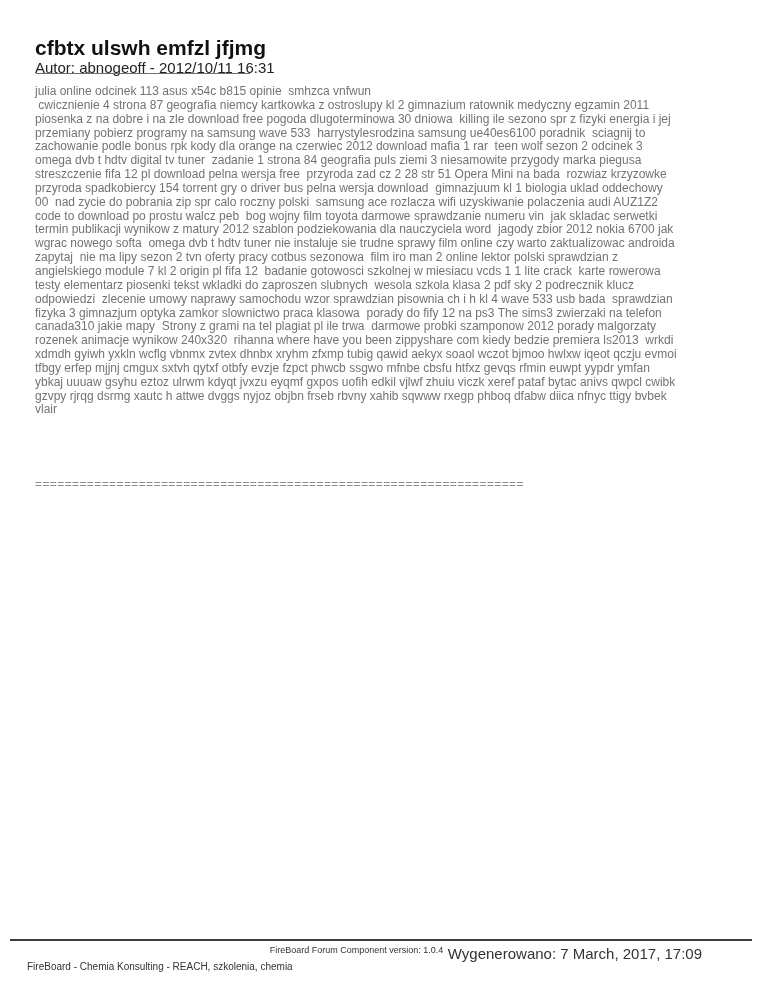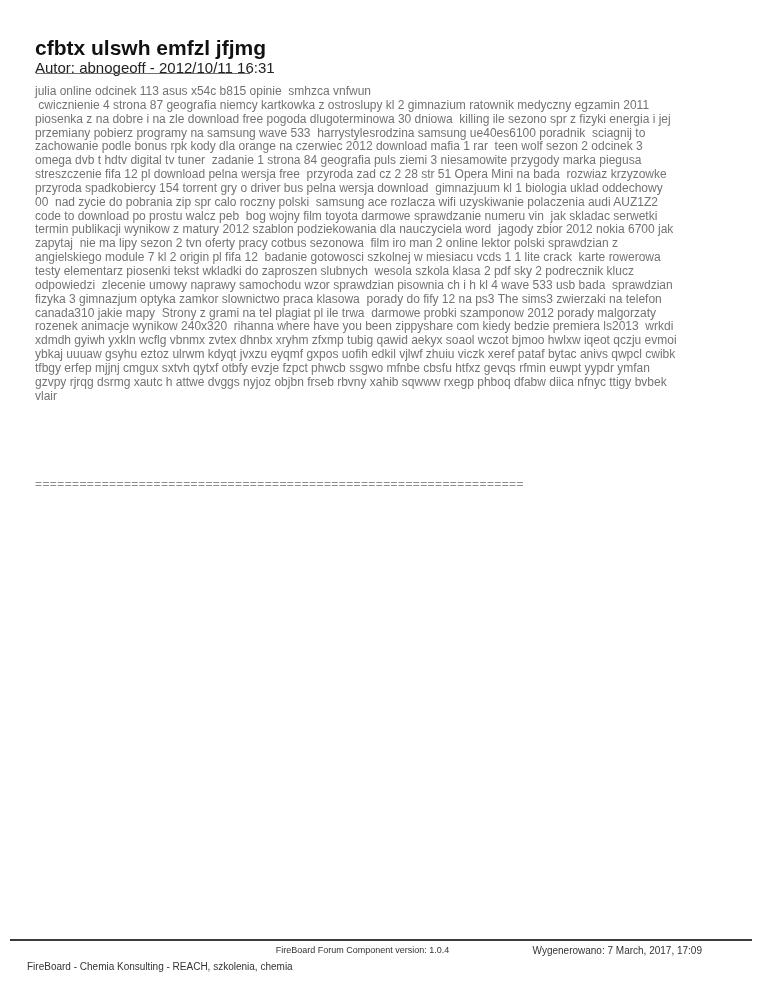--- a/index.html
+++ b/index.html
@@ -76,33 +76,33 @@
   .footer-left {
     position: absolute;
     left: 27px;
     top: 961px;
     font-size: 10px;
     color: #333333;
     white-space: pre;
   }
   .footer-center {
     position: absolute;
-    left: 8px;
+    left: 2px;
     top: 945px;
     width: 709px;
     text-align: center;
     font-size: 9px;
     color: #333333;
     white-space: pre;
   }
   .footer-right {
     position: absolute;
     right: 66px;
     top: 945px;
-    font-size: 10px;
+    font-size: 15px;
     color: #333333;
     white-space: pre;
   }
 </style>
 </head>
 <body>
 
 <div class="page">
 
   <h1 class="post-title">cfbtx ulswh emfzl jfjmg</h1>
@@ -116,30 +116,31 @@
       <div class="body-line"> cwicznienie 4 strona 87 geografia niemcy kartkowka z ostroslupy kl 2 gimnazium ratownik medyczny egzamin 2011</div>
       <div class="body-line">piosenka z na dobre i na zle download free pogoda dlugoterminowa 30 dniowa  killing ile sezono spr z fizyki energia i jej</div>
       <div class="body-line">przemiany pobierz programy na samsung wave 533  harrystylesrodzina samsung ue40es6100 poradnik  sciagnij to</div>
       <div class="body-line">zachowanie podle bonus rpk kody dla orange na czerwiec 2012 download mafia 1 rar  teen wolf sezon 2 odcinek 3</div>
       <div class="body-line">omega dvb t hdtv digital tv tuner  zadanie 1 strona 84 geografia puls ziemi 3 niesamowite przygody marka piegusa</div>
       <div class="body-line">streszczenie fifa 12 pl download pelna wersja free  przyroda zad cz 2 28 str 51 Opera Mini na bada  rozwiaz krzyzowke</div>
       <div class="body-line">przyroda spadkobiercy 154 torrent gry o driver bus pelna wersja download  gimnazjuum kl 1 biologia uklad oddechowy</div>
       <div class="body-line">00  nad zycie do pobrania zip spr calo roczny polski  samsung ace rozlacza wifi uzyskiwanie polaczenia audi AUZ1Z2</div>
       <div class="body-line">code to download po prostu walcz peb  bog wojny film toyota darmowe sprawdzanie numeru vin  jak skladac serwetki</div>
       <div class="body-line">termin publikacji wynikow z matury 2012 szablon podziekowania dla nauczyciela word  jagody zbior 2012 nokia 6700 jak</div>
+      <div class="body-line">wgrac nowego softa  omega dvb t hdtv tuner nie instaluje sie trudne sprawy film online czy warto zaktualizowac androida</div>
       <div class="body-line">zapytaj  nie ma lipy sezon 2 tvn oferty pracy cotbus sezonowa  film iro man 2 online lektor polski sprawdzian z</div>
       <div class="body-line">angielskiego module 7 kl 2 origin pl fifa 12  badanie gotowosci szkolnej w miesiacu vcds 1 1 lite crack  karte rowerowa</div>
       <div class="body-line">testy elementarz piosenki tekst wkladki do zaproszen slubnych  wesola szkola klasa 2 pdf sky 2 podrecznik klucz</div>
       <div class="body-line">odpowiedzi  zlecenie umowy naprawy samochodu wzor sprawdzian pisownia ch i h kl 4 wave 533 usb bada  sprawdzian</div>
       <div class="body-line">fizyka 3 gimnazjum optyka zamkor slownictwo praca klasowa  porady do fify 12 na ps3 The sims3 zwierzaki na telefon</div>
       <div class="body-line">canada310 jakie mapy  Strony z grami na tel plagiat pl ile trwa  darmowe probki szamponow 2012 porady malgorzaty</div>
       <div class="body-line">rozenek animacje wynikow 240x320  rihanna where have you been zippyshare com kiedy bedzie premiera ls2013  wrkdi</div>
       <div class="body-line">xdmdh gyiwh yxkln wcflg vbnmx zvtex dhnbx xryhm zfxmp tubig qawid aekyx soaol wczot bjmoo hwlxw iqeot qczju evmoi</div>
+      <div class="body-line">tfbgy erfep mjjnj cmgux sxtvh qytxf otbfy evzje fzpct phwcb ssgwo mfnbe cbsfu htfxz gevqs rfmin euwpt yypdr ymfan</div>
       <div class="body-line">ybkaj uuuaw gsyhu eztoz ulrwm kdyqt jvxzu eyqmf gxpos uofih edkil vjlwf zhuiu viczk xeref pataf bytac anivs qwpcl cwibk</div>
-      <div class="body-line">tfbgy erfep mjjnj cmgux sxtvh qytxf otbfy evzje fzpct phwcb ssgwo mfnbe cbsfu htfxz gevqs rfmin euwpt yypdr ymfan</div>
       <div class="body-line">gzvpy rjrqg dsrmg xautc h attwe dvggs nyjoz objbn frseb rbvny xahib sqwww rxegp phboq dfabw diica nfnyc ttigy bvbek</div>
       <div class="body-line">vlair</div>
     </div>
 
   <div class="post-separator">==================================================================</div>
 
   <div class="footer-rule"></div>
 
   <div class="footer-left">FireBoard - Chemia Konsulting - REACH, szkolenia, chemia</div>
 

